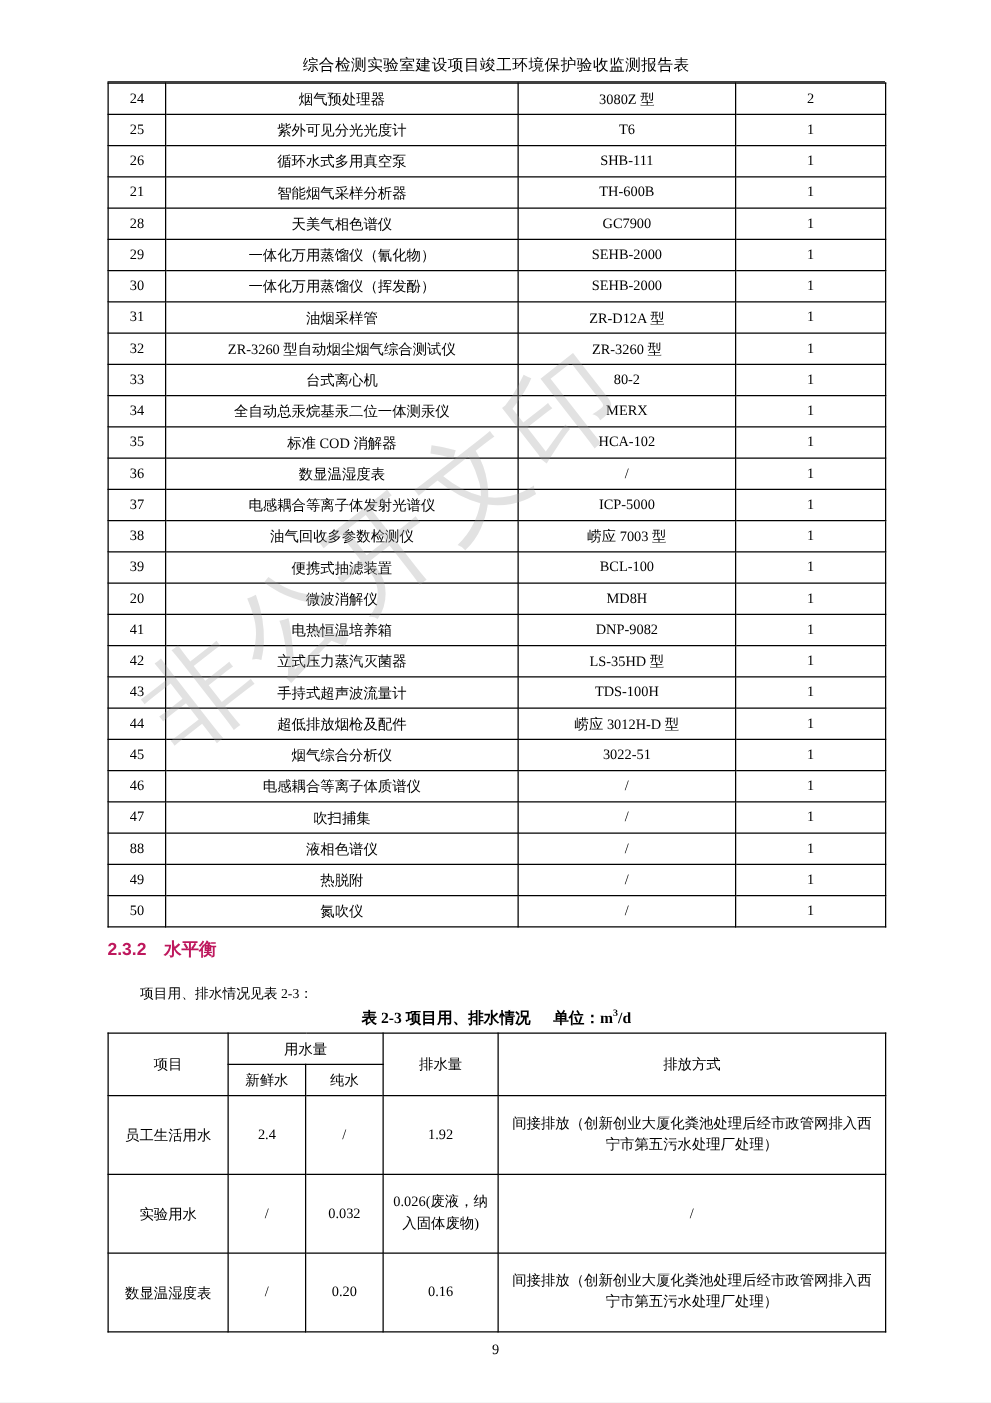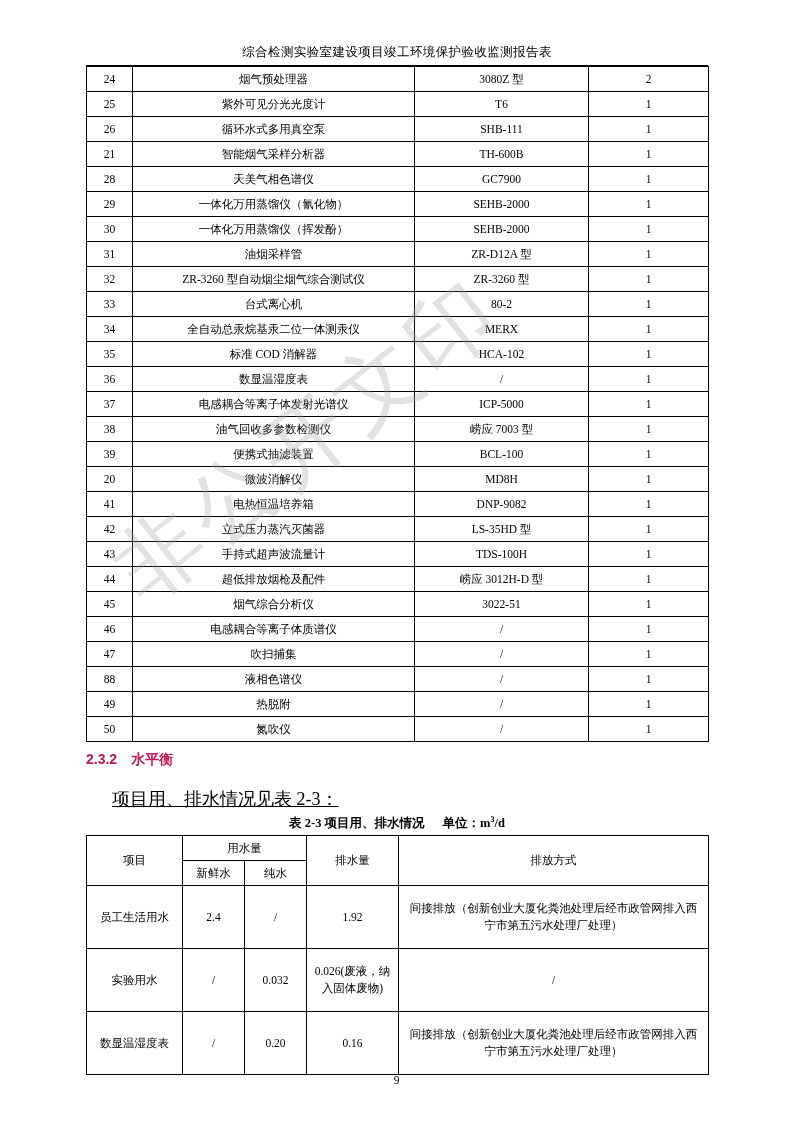--- a/index.html
+++ b/index.html
@@ -77,25 +77,24 @@
   .section-title {
     margin-top: 9px;
     margin-bottom: 18px;
     font-size: 14px;
     font-weight: bold;
     color: #be185d;
     font-family: "Liberation Sans", "DejaVu Sans", sans-serif;
   }
   .section-title .num { margin-right: 14px; }
   .para {
-    font-size: 18px;
+    font-size: 11px;
     text-indent: 26px;
     margin: 5px 0 4px 0;
     color: #000;
-    text-decoration: underline;
   }
   .table-caption {
     text-align: center;
     font-size: 12.5px;
     font-weight: bold;
     margin: 2px 0 3px 0;
     color: #000;
   }
   .table-caption .unit { margin-left: 18px; font-weight: bold; text-align: center; }
   sup { font-size: 8px; vertical-align: super; }

